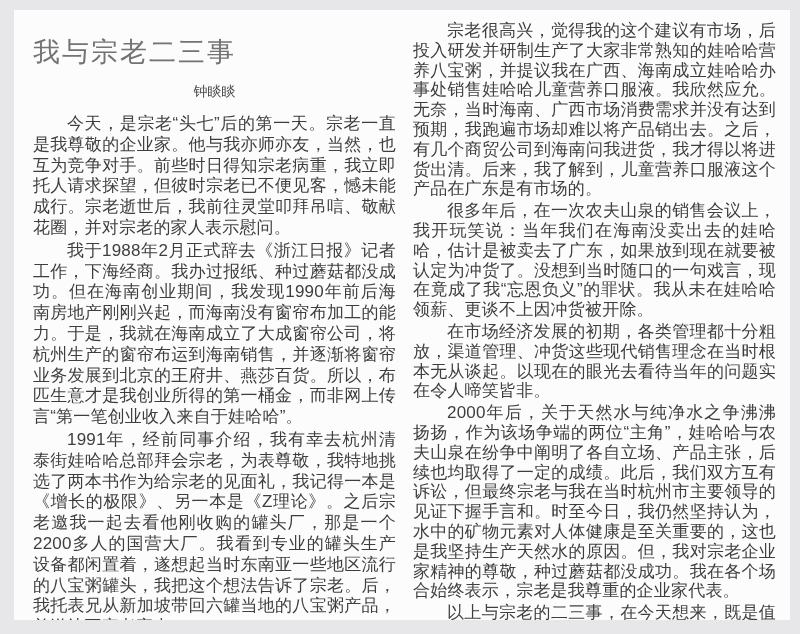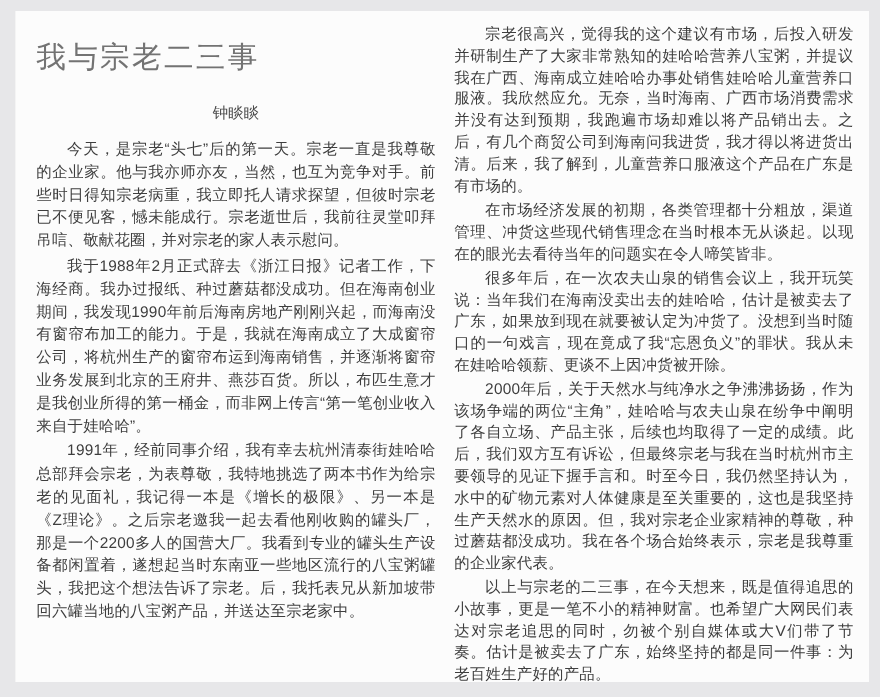--- a/index.html
+++ b/index.html
@@ -41,28 +41,28 @@
   }
   .doc-title {
     margin: 16px 0 0 0;
     text-align: left;
     font-size: 27px;
     font-weight: 500;
     letter-spacing: 2px;
     color: #737373;
   }
   .author {
-    margin-top: 24px;
+    margin-top: 13px;
     text-align: center;
     font-size: 14px;
     color: #4a4a4a;
   }
   .para {
     margin: 0 0 2px 0;
-    font-size: 14px;
+    font-size: 17px;
     color: #3e3e3e;
     text-indent: 2em;
     text-align: justify;
     letter-spacing: 0.2px;
   }
   .col-left .para { line-height: 20.8px; }
   .col-left .para:first-of-type { margin-top: 13px; }
   .col-right { padding-top: 3px; }
   .col-right .para { line-height: 19.8px; }
 </style>
@@ -76,22 +76,22 @@
       <div class="col col-left">
         <h1 class="doc-title">我与宗老二三事</h1>
         <div class="author">钟睒睒</div>
         <p class="para">今天，是宗老“头七”后的第一天。宗老一直是我尊敬的企业家。他与我亦师亦友，当然，也互为竞争对手。前些时日得知宗老病重，我立即托人请求探望，但彼时宗老已不便见客，憾未能成行。宗老逝世后，我前往灵堂叩拜吊唁、敬献花圈，并对宗老的家人表示慰问。</p>
         <p class="para">我于1988年2月正式辞去《浙江日报》记者工作，下海经商。我办过报纸、种过蘑菇都没成功。但在海南创业期间，我发现1990年前后海南房地产刚刚兴起，而海南没有窗帘布加工的能力。于是，我就在海南成立了大成窗帘公司，将杭州生产的窗帘布运到海南销售，并逐渐将窗帘业务发展到北京的王府井、燕莎百货。所以，布匹生意才是我创业所得的第一桶金，而非网上传言“第一笔创业收入来自于娃哈哈”。</p>
         <p class="para">1991年，经前同事介绍，我有幸去杭州清泰街娃哈哈总部拜会宗老，为表尊敬，我特地挑选了两本书作为给宗老的见面礼，我记得一本是《增长的极限》、另一本是《Z理论》。之后宗老邀我一起去看他刚收购的罐头厂，那是一个2200多人的国营大厂。我看到专业的罐头生产设备都闲置着，遂想起当时东南亚一些地区流行的八宝粥罐头，我把这个想法告诉了宗老。后，我托表兄从新加坡带回六罐当地的八宝粥产品，并送达至宗老家中。</p>
       </div>
 
       <div class="col col-right">
         <p class="para">宗老很高兴，觉得我的这个建议有市场，后投入研发并研制生产了大家非常熟知的娃哈哈营养八宝粥，并提议我在广西、海南成立娃哈哈办事处销售娃哈哈儿童营养口服液。我欣然应允。无奈，当时海南、广西市场消费需求并没有达到预期，我跑遍市场却难以将产品销出去。之后，有几个商贸公司到海南问我进货，我才得以将进货出清。后来，我了解到，儿童营养口服液这个产品在广东是有市场的。</p>
+        <p class="para">很多年后，在一次农夫山泉的销售会议上，我开玩笑说：当年我们在海南没卖出去的娃哈哈，估计是被卖去了广东，如果放到现在就要被认定为冲货了。没想到当时随口的一句戏言，现在竟成了我“忘恩负义”的罪状。我从未在娃哈哈领薪、更谈不上因冲货被开除。</p>
         <p class="para">在市场经济发展的初期，各类管理都十分粗放，渠道管理、冲货这些现代销售理念在当时根本无从谈起。以现在的眼光去看待当年的问题实在令人啼笑皆非。</p>
-        <p class="para">很多年后，在一次农夫山泉的销售会议上，我开玩笑说：当年我们在海南没卖出去的娃哈哈，估计是被卖去了广东，如果放到现在就要被认定为冲货了。没想到当时随口的一句戏言，现在竟成了我“忘恩负义”的罪状。我从未在娃哈哈领薪、更谈不上因冲货被开除。</p>
         <p class="para">2000年后，关于天然水与纯净水之争沸沸扬扬，作为该场争端的两位“主角”，娃哈哈与农夫山泉在纷争中阐明了各自立场、产品主张，后续也均取得了一定的成绩。此后，我们双方互有诉讼，但最终宗老与我在当时杭州市主要领导的见证下握手言和。时至今日，我仍然坚持认为，水中的矿物元素对人体健康是至关重要的，这也是我坚持生产天然水的原因。但，我对宗老企业家精神的尊敬，种过蘑菇都没成功。我在各个场合始终表示，宗老是我尊重的企业家代表。</p>
         <p class="para">以上与宗老的二三事，在今天想来，既是值得追思的小故事，更是一笔不小的精神财富。也希望广大网民们表达对宗老追思的同时，勿被个别自媒体或大V们带了节奏。估计是被卖去了广东，始终坚持的都是同一件事：为老百姓生产好的产品。</p>
 
       </div>
 
     </div>
   </div>
 </div>
 
 </body></html>

